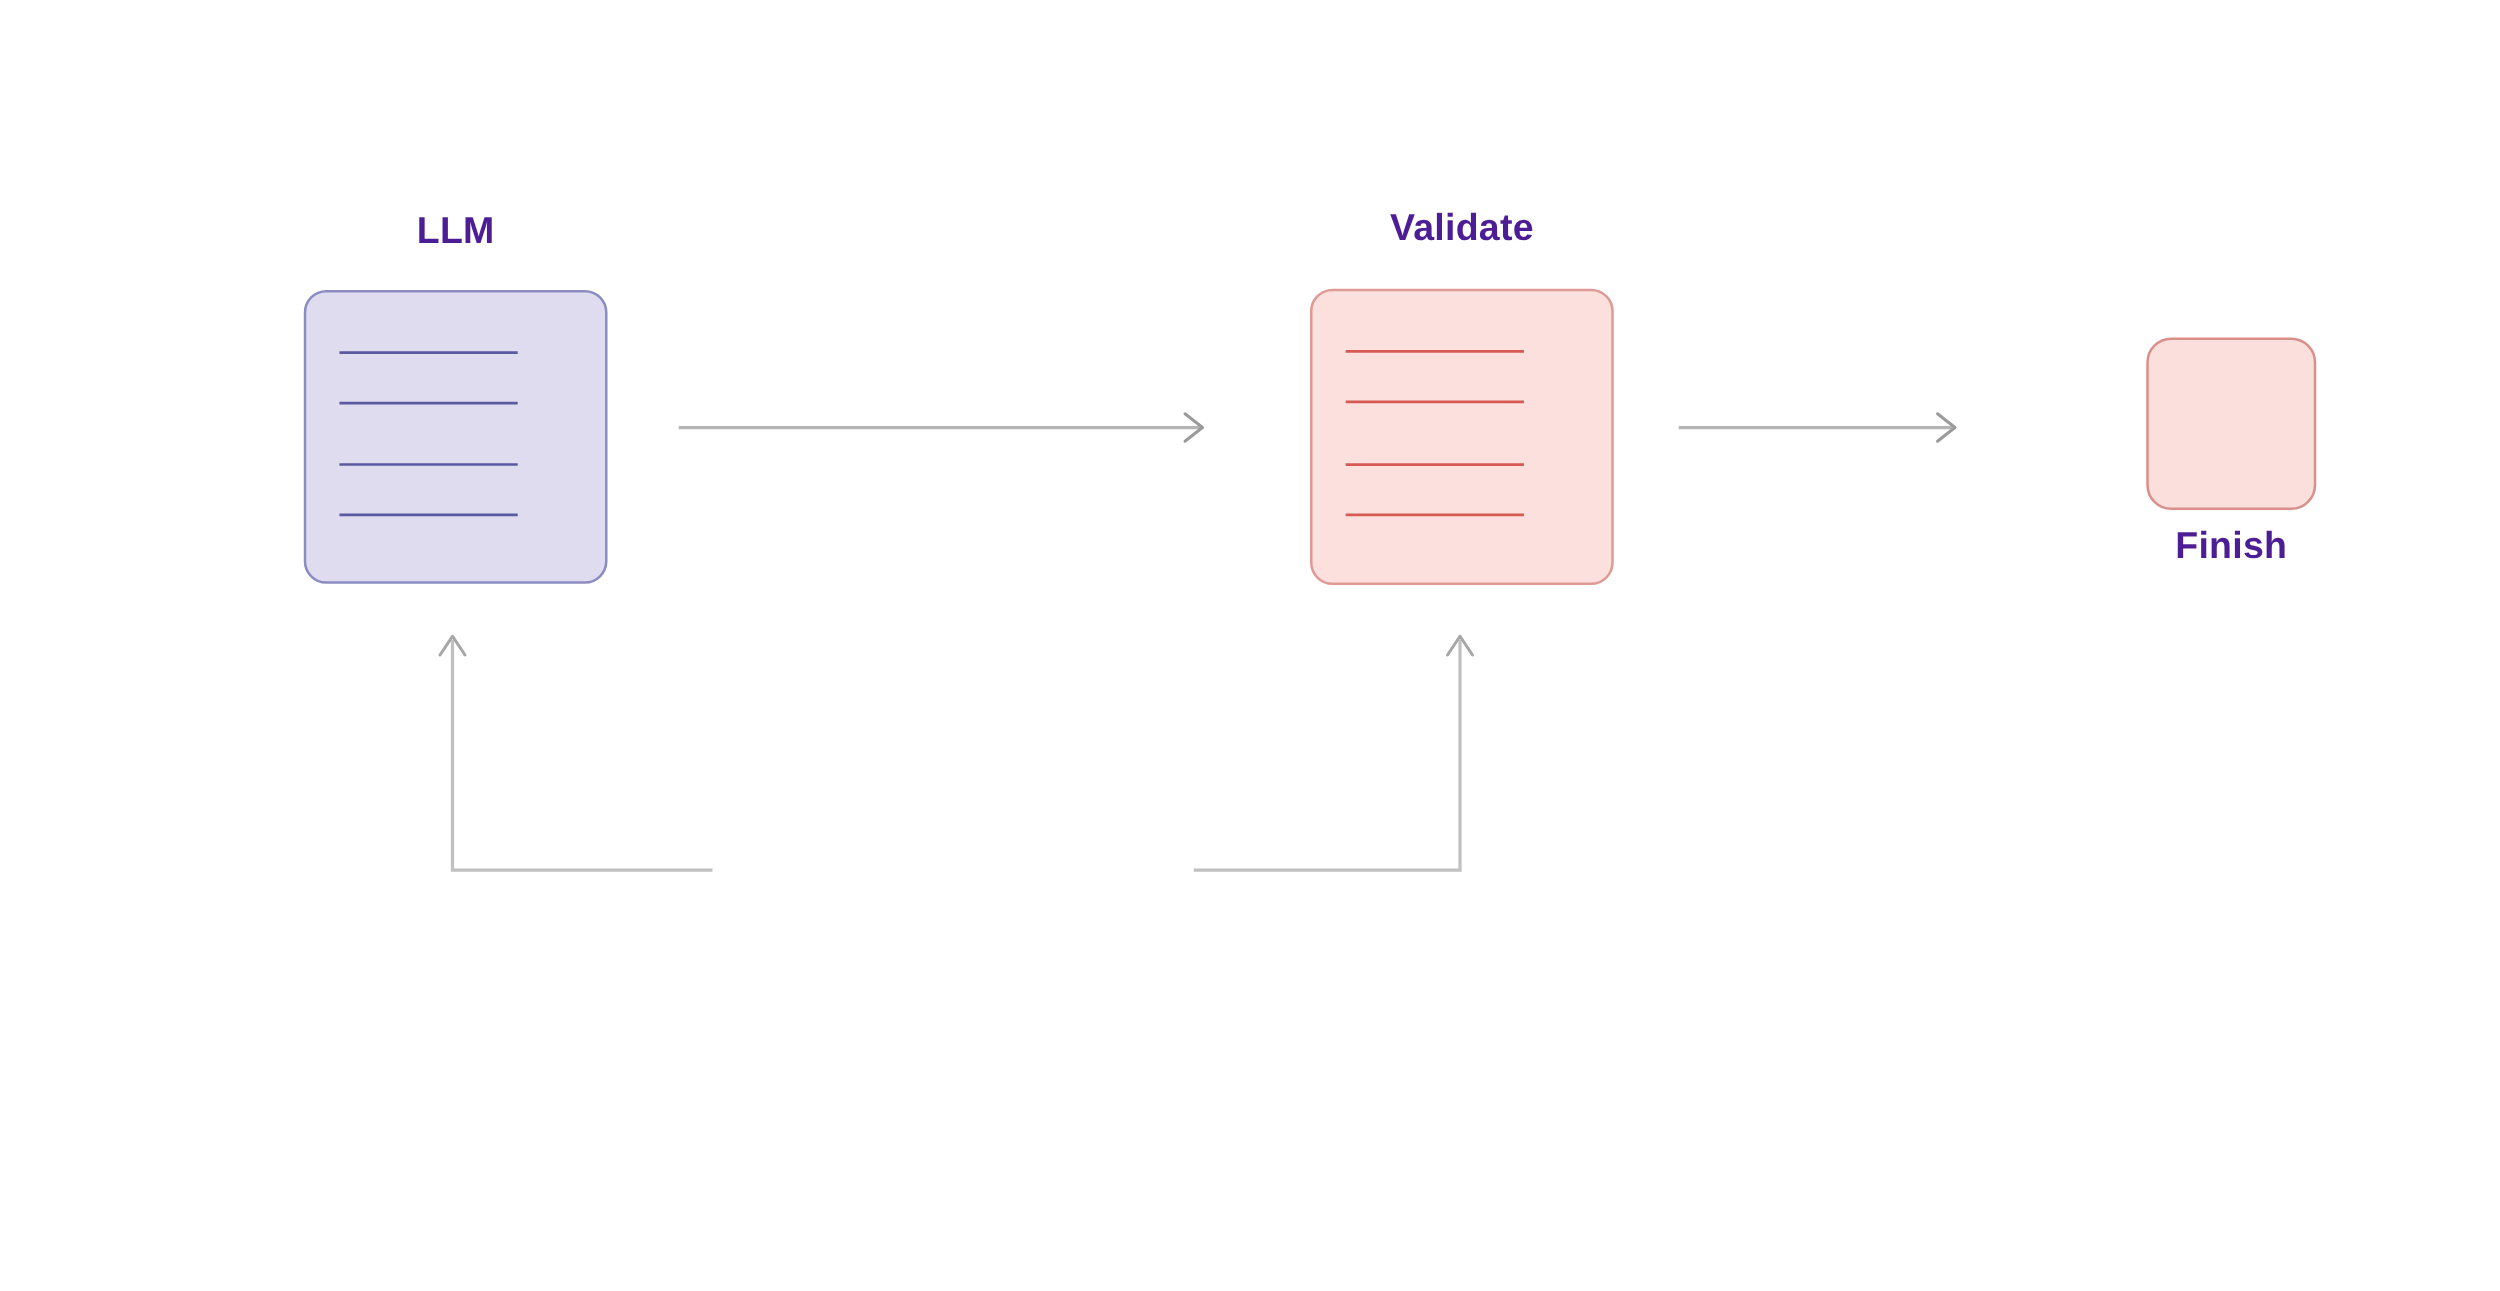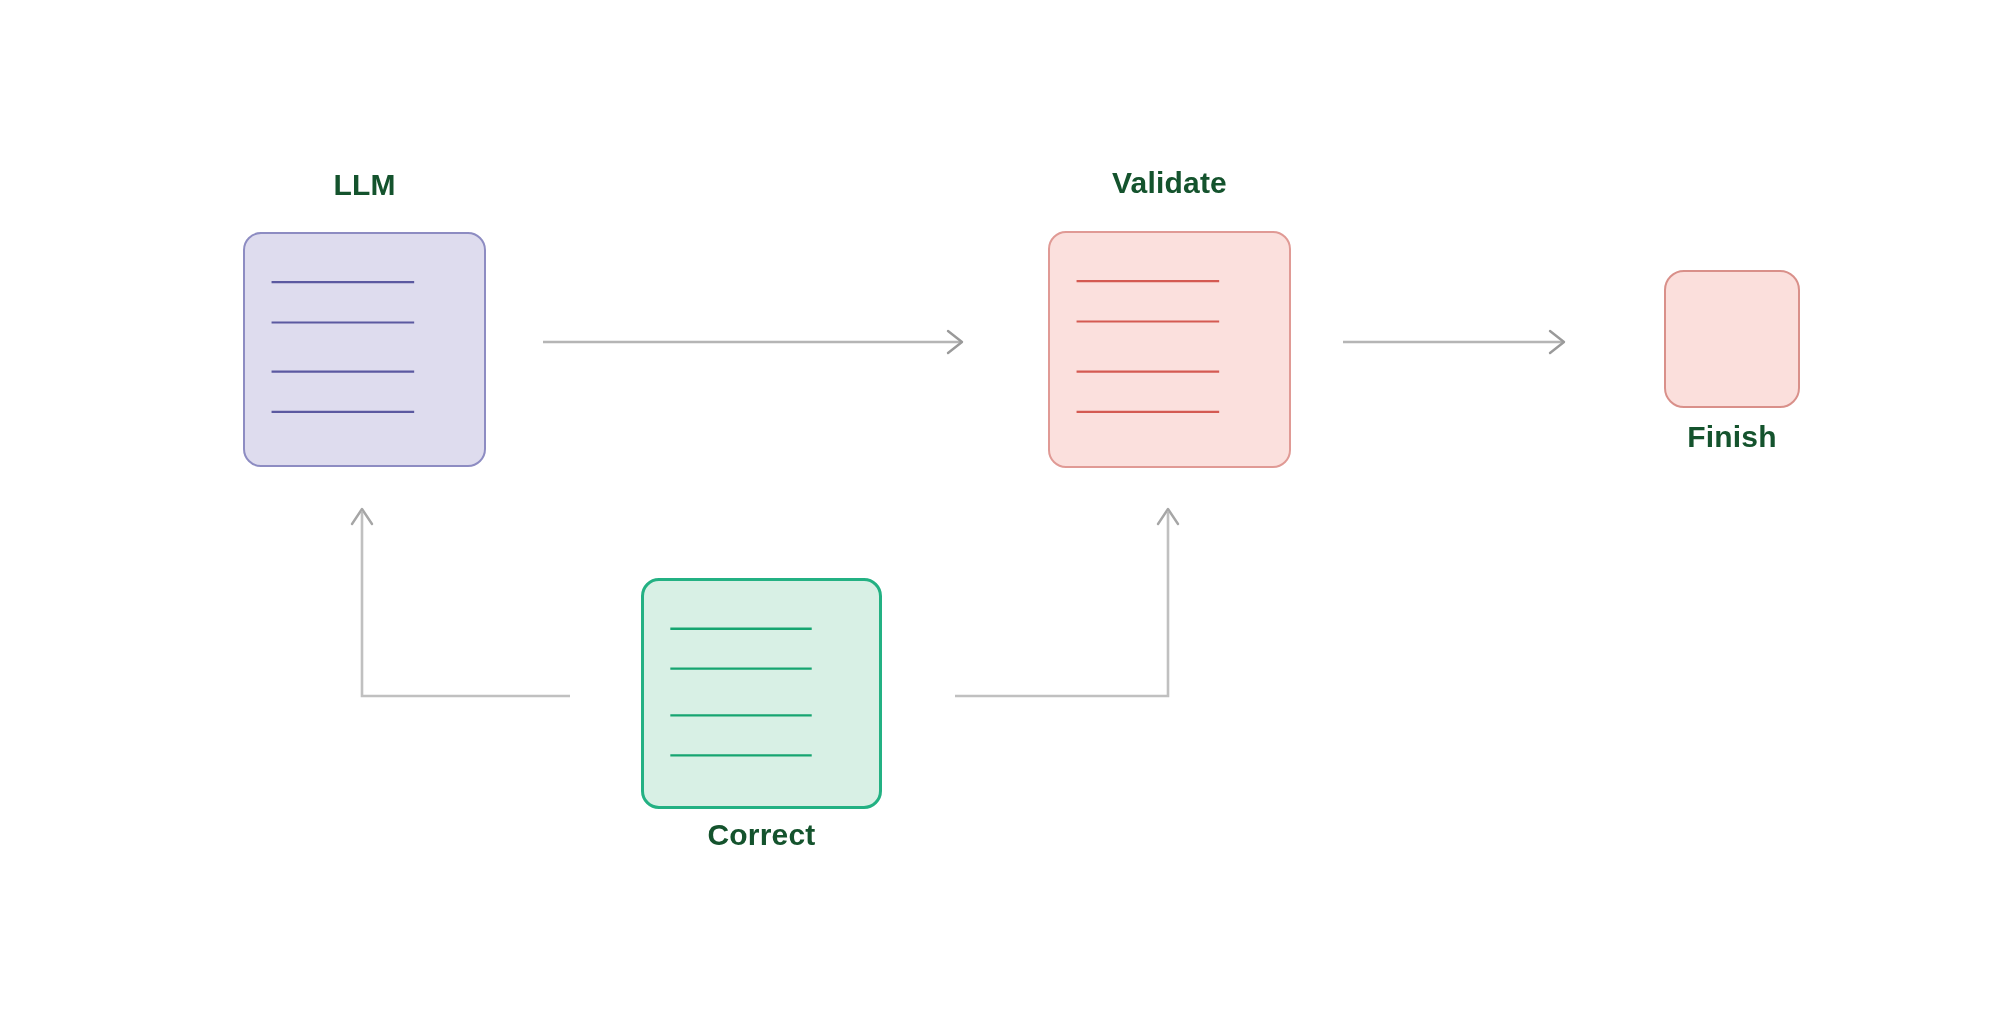--- a/index.html
+++ b/index.html
@@ -31,21 +31,21 @@
     border-radius: 18px;
     left: 0;
     top: 0;
   }
   .node-label {
     position: absolute;
     left: 0;
     width: 100%;
     text-align: center;
     font-weight: bold;
-    color: #14532d;
+    color: #4c1d95;
     font-size: 30px;
     letter-spacing: 0.2px;
     line-height: 34px;
     white-space: nowrap;
   }
   .lines-svg {
     position: absolute;
     left: 0;
     top: 0;
     width: 100%;
@@ -73,21 +73,21 @@
   
   #node-correct { left: 641px; top: 578px; width: 241px; height: 231px; }
   #node-correct .node-box {
     width: 241px; height: 231px;
     background: #d8f0e5;
     border: 3px solid #23b183;
   }
   #node-correct .node-label { top: 240px; }
 
   
-  #node-finish { left: 1664px; top: 270px; width: 136px; height: 138px; }
+  #node-finish { left: 1717px; top: 270px; width: 136px; height: 138px; }
   #node-finish .node-box {
     width: 136px; height: 138px;
     background: #fbdfdc;
     border: 2px solid #d9908a;
     border-radius: 20px;
   }
   #node-finish .node-label { top: 150px; }
 </style>
 </head>
 <body>
@@ -134,30 +134,19 @@
       <svg class="lines-svg" viewBox="0 0 243 237" preserveAspectRatio="none">
         <line x1="27" y1="49" x2="172" y2="49" stroke="#d45a52" stroke-width="2.2"></line>
         <line x1="27" y1="90" x2="172" y2="90" stroke="#d45a52" stroke-width="2.2"></line>
         <line x1="27" y1="141" x2="172" y2="141" stroke="#d45a52" stroke-width="2.2"></line>
         <line x1="27" y1="182" x2="172" y2="182" stroke="#d45a52" stroke-width="2.2"></line>
       </svg>
     </div>
     <div class="node-label">Validate</div>
   </div>
 
-  <div class="node" id="node-correct">
-    <div class="node-box">
-      <svg class="lines-svg" viewBox="0 0 241 231" preserveAspectRatio="none">
-        <line x1="27" y1="49" x2="172" y2="49" stroke="#16a571" stroke-width="2.4"></line>
-        <line x1="27" y1="90" x2="172" y2="90" stroke="#16a571" stroke-width="2.4"></line>
-        <line x1="27" y1="138" x2="172" y2="138" stroke="#16a571" stroke-width="2.4"></line>
-        <line x1="27" y1="179" x2="172" y2="179" stroke="#16a571" stroke-width="2.4"></line>
-      </svg>
-    </div>
-    <div class="node-label">Correct</div>
-  </div>
 
   <div class="node" id="node-finish">
     <div class="node-box"></div>
     <div class="node-label">Finish</div>
   </div>
 
 </div>
 
 </body></html>

